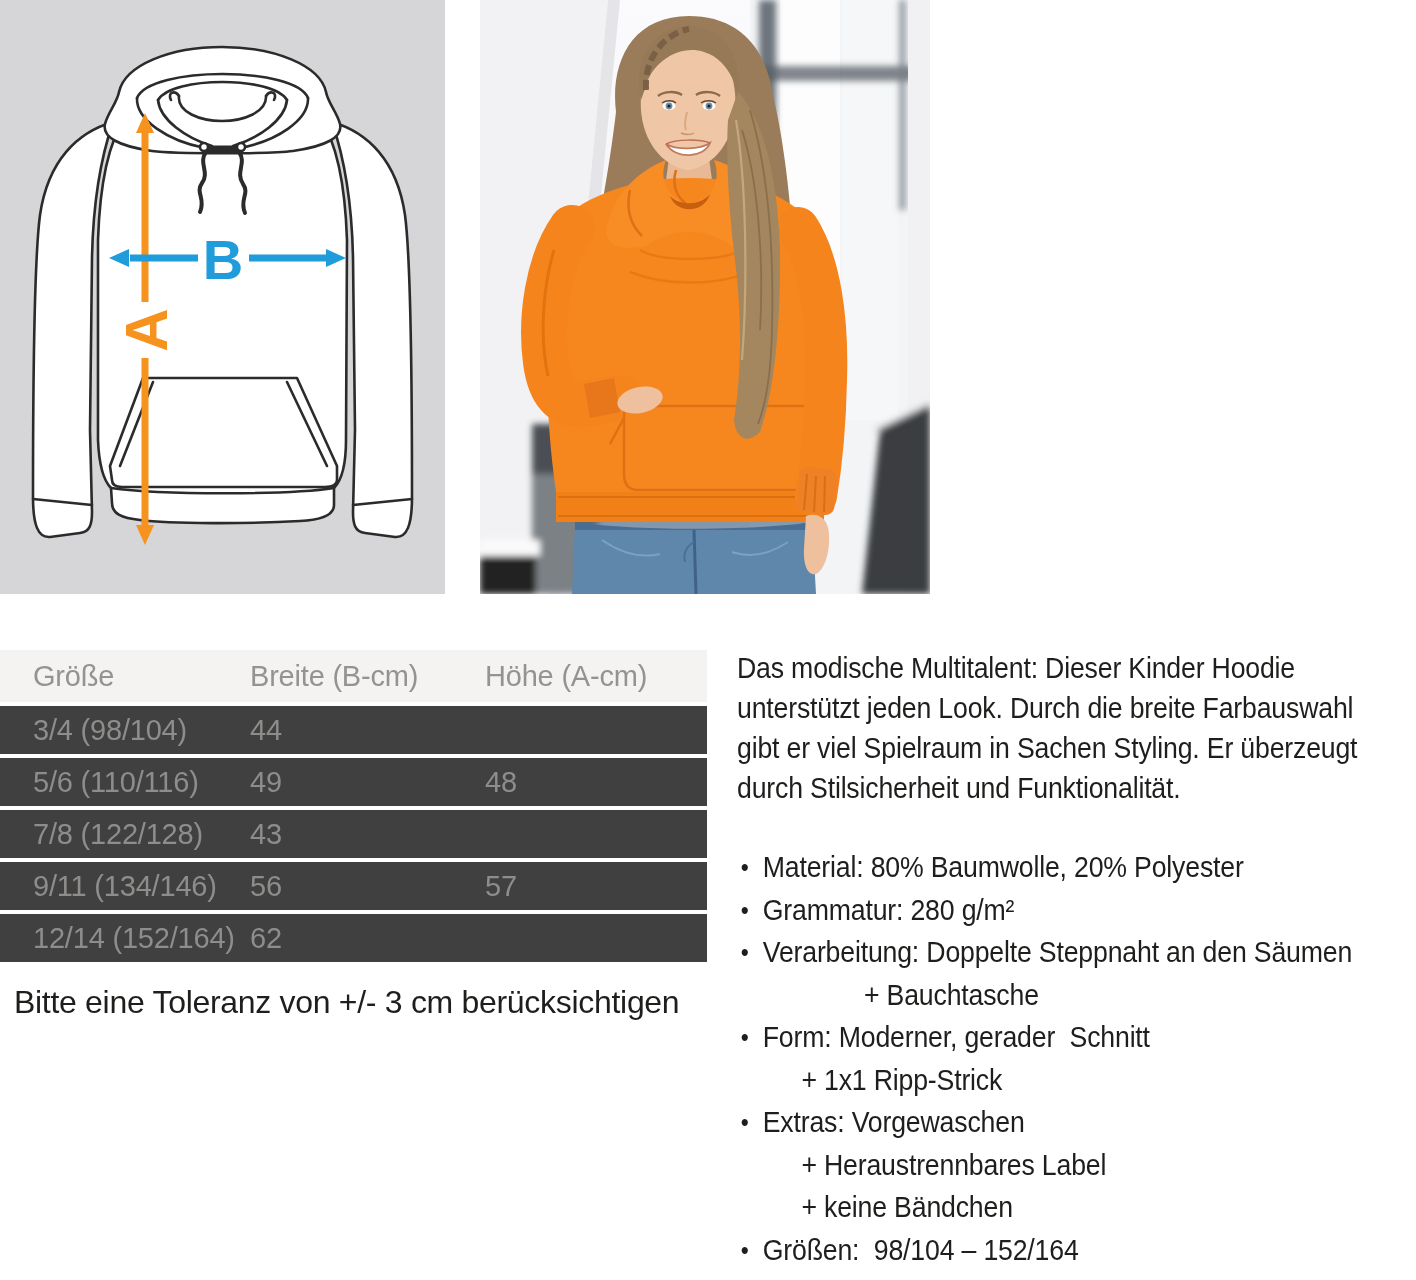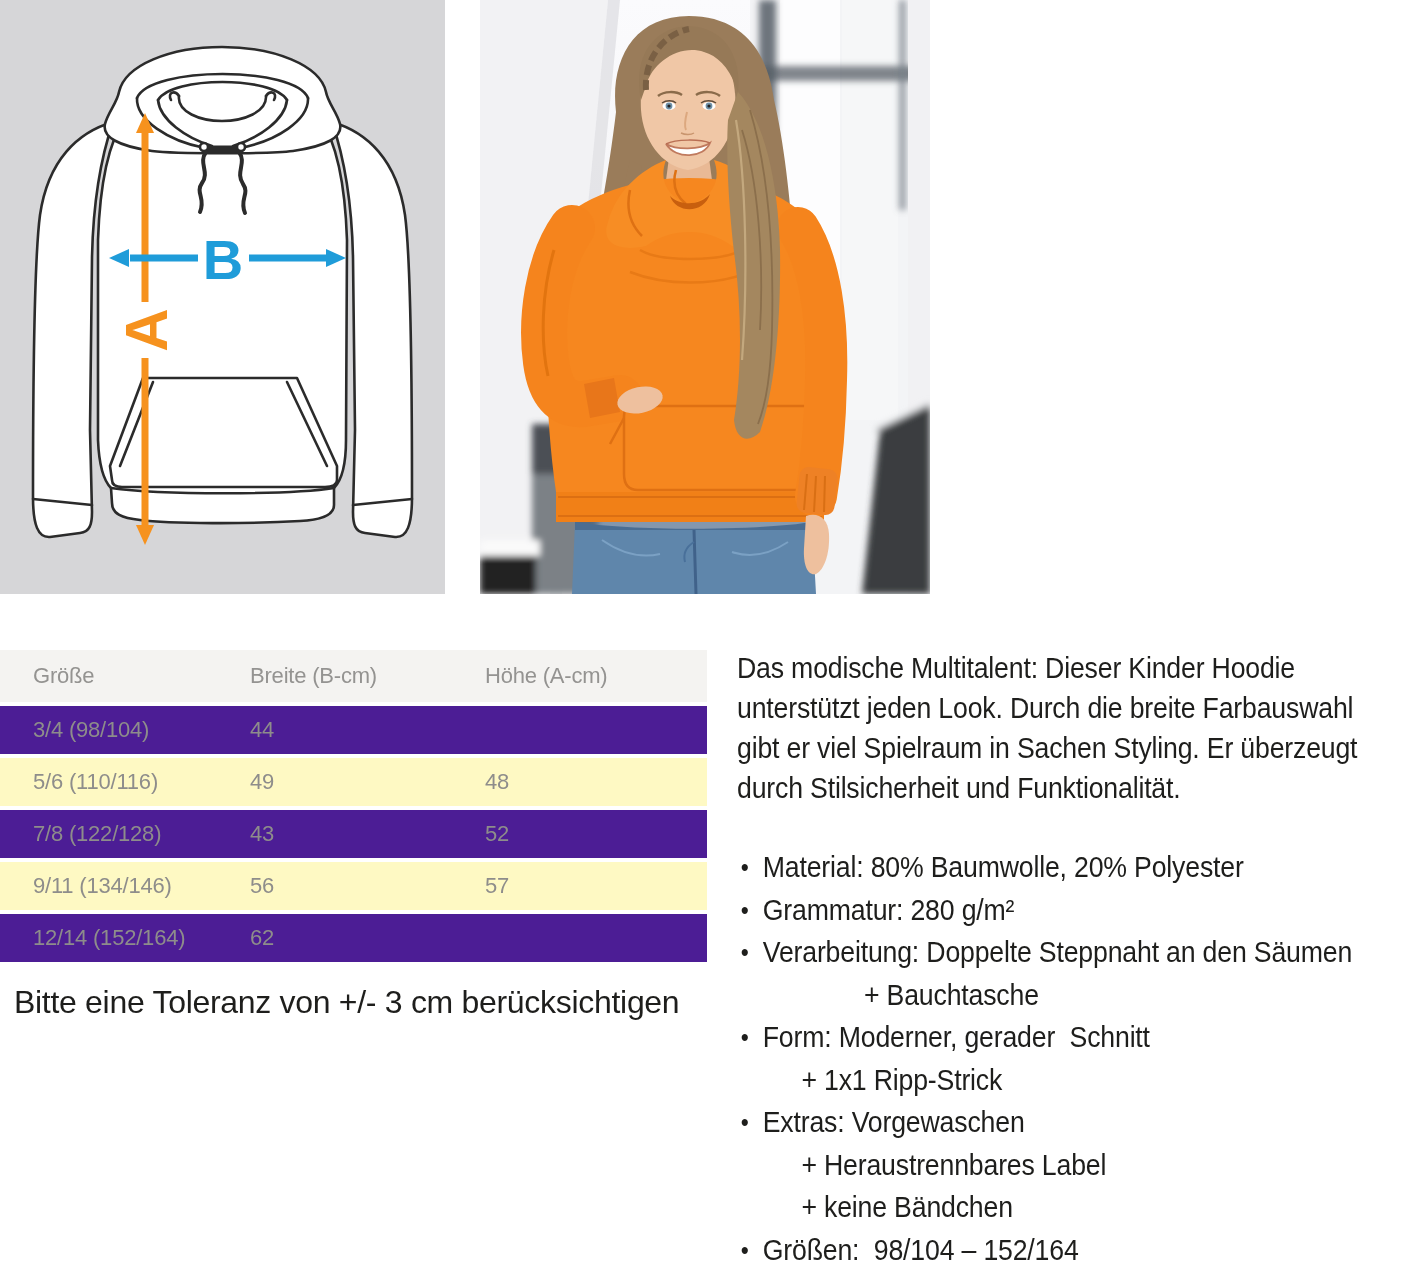--- a/index.html
+++ b/index.html
@@ -5,23 +5,23 @@
   html,body{margin:0;padding:0;}
   body{
     width:1416px;height:1280px;position:relative;overflow:hidden;
     background:#ffffff;
     font-family:"Liberation Sans", sans-serif;
     -webkit-font-smoothing:antialiased;
   }
   .diagram-wrap{position:absolute;left:0;top:0;width:445px;height:594px;}
   .photo-wrap{position:absolute;left:480px;top:0;width:450px;height:594px;}
 
-  .size-table{position:absolute;left:0;top:650px;width:707px;font-size:22px;color:#8e8d8b;letter-spacing:-0.2px;}
-  .t-row{display:grid;grid-template-columns:215px 235px 257px;align-items:center;height:48px;margin-top:4px;background:#4c1d95;white-space:nowrap;}
-  .t-row.light{background:#fef9c3;}
+  .size-table{position:absolute;left:0;top:650px;width:707px;font-size:29px;color:#8e8d8b;letter-spacing:-0.2px;}
+  .t-row{display:grid;grid-template-columns:215px 235px 257px;align-items:center;height:48px;margin-top:4px;background:#404040;white-space:nowrap;}
+  .t-row.light{background:#404040;}
   .t-row.t-head{height:52px;margin-top:0;background:#f4f3f1;color:#949391;}
   .c1{padding-left:33px;}.c2{padding-left:35px;}.c3{padding-left:35px;}
 
   .tolerance-note{position:absolute;left:14px;top:984px;font-size:32px;color:#1e1e1c;letter-spacing:-0.3px;white-space:nowrap;}
 
   .desc{position:absolute;left:737px;top:648px;width:742px;color:#1e1e1c;
         transform:scaleX(0.92);transform-origin:0 0;}
   .intro-line{font-size:29px;line-height:40px;white-space:nowrap;letter-spacing:-0.2px;}
   .bullets{margin-top:38px;}
   .b-line{position:relative;font-size:29px;line-height:42.5px;white-space:pre;letter-spacing:-0.2px;}
@@ -199,21 +199,20 @@
     <div class="c3">44</div>
   </div>
   <div class="t-row light">
     <div class="c1">5/6 (110/116)</div>
     <div class="c2">49</div>
     <div class="c3">48</div>
   </div>
   <div class="t-row">
     <div class="c1">7/8 (122/128)</div>
     <div class="c2">43</div>
-    <div class="c3">52</div>
   </div>
   <div class="t-row light">
     <div class="c1">9/11 (134/146)</div>
     <div class="c2">56</div>
     <div class="c3">57</div>
   </div>
   <div class="t-row">
     <div class="c1">12/14 (152/164)</div>
     <div class="c3">62</div>
   </div>

